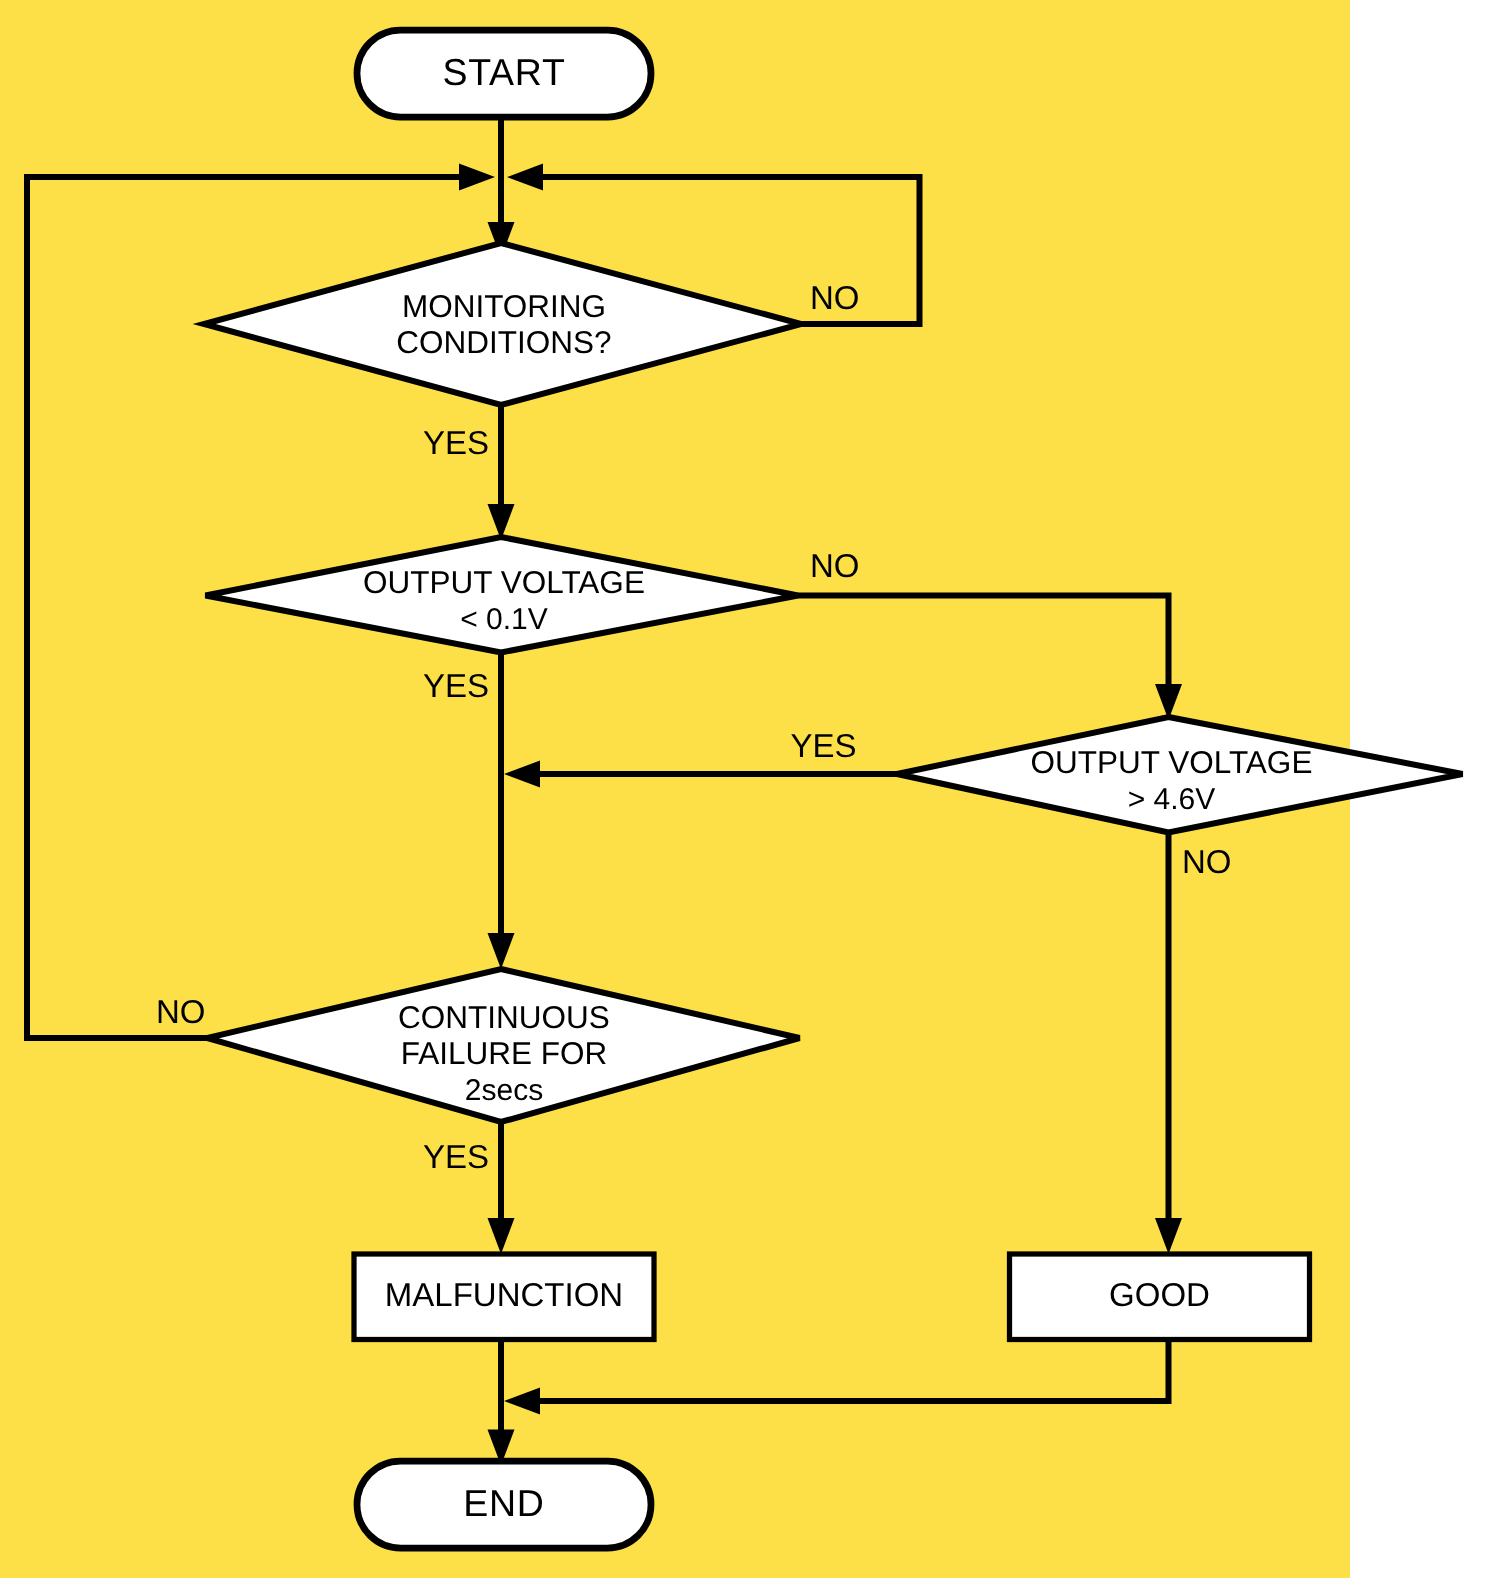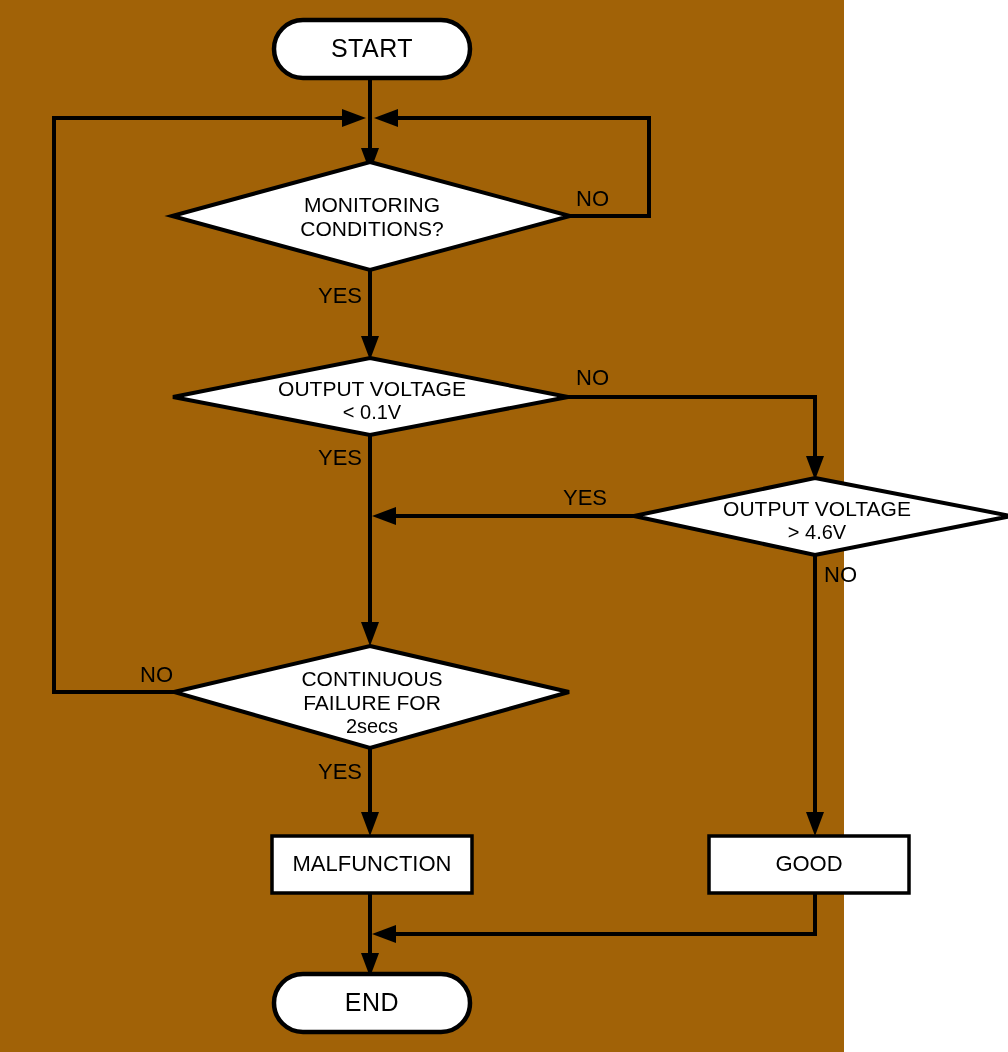--- a/index.html
+++ b/index.html
@@ -9,24 +9,23 @@
     background: #ffffff;
   }
   body {
     width: 1008px;
     height: 1052px;
     font-family: "Liberation Sans", sans-serif;
     overflow: hidden;
   }
   #flowchart-root {
     position: relative;
-    width: 808px;
+    width: 900px;
     height: 1052px;
-    background: #a16207;
-    padding-left: 36px;
+    background: #fde047;
   }
   svg.flow-canvas {
     display: block;
     width: 1008px;
     height: 1052px;
   }
   .node-shape {
     fill: #ffffff;
     stroke: #000000;
     stroke-width: 4;

